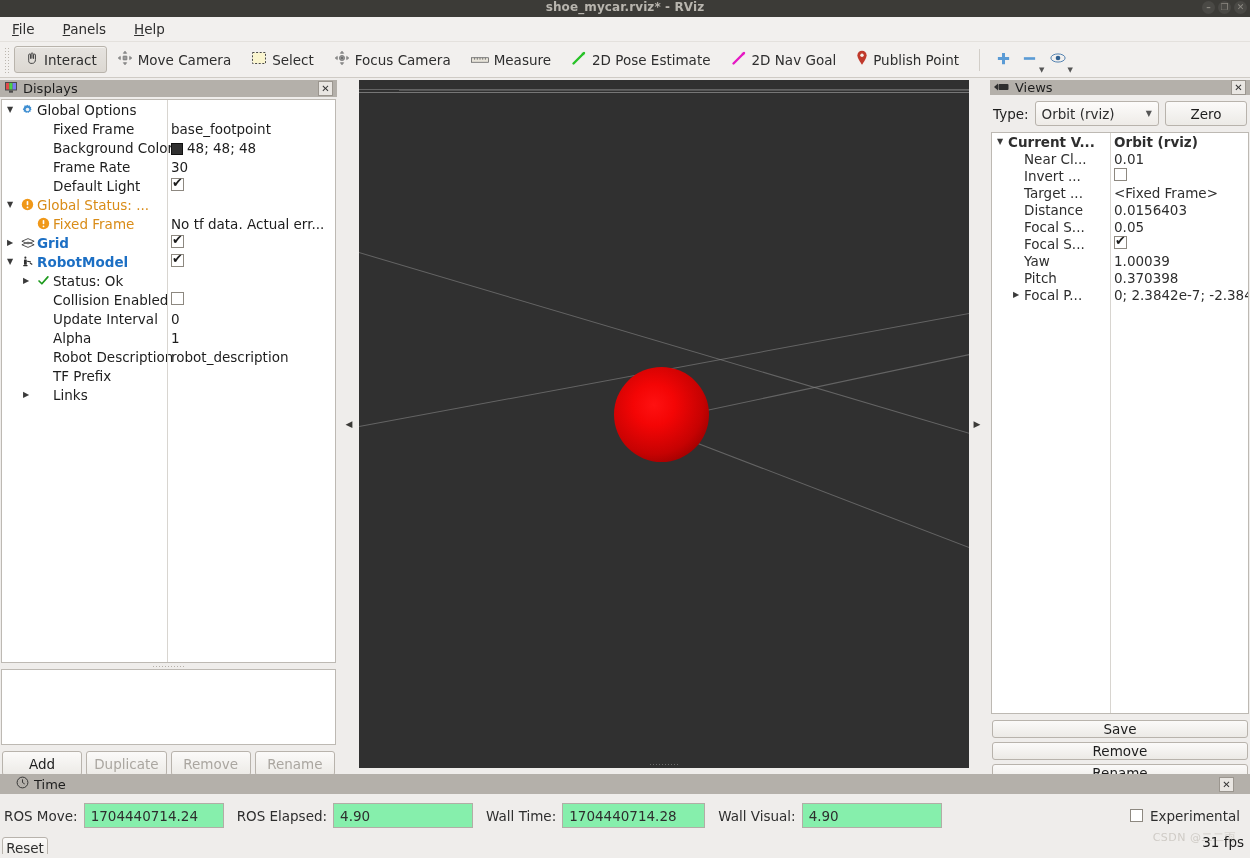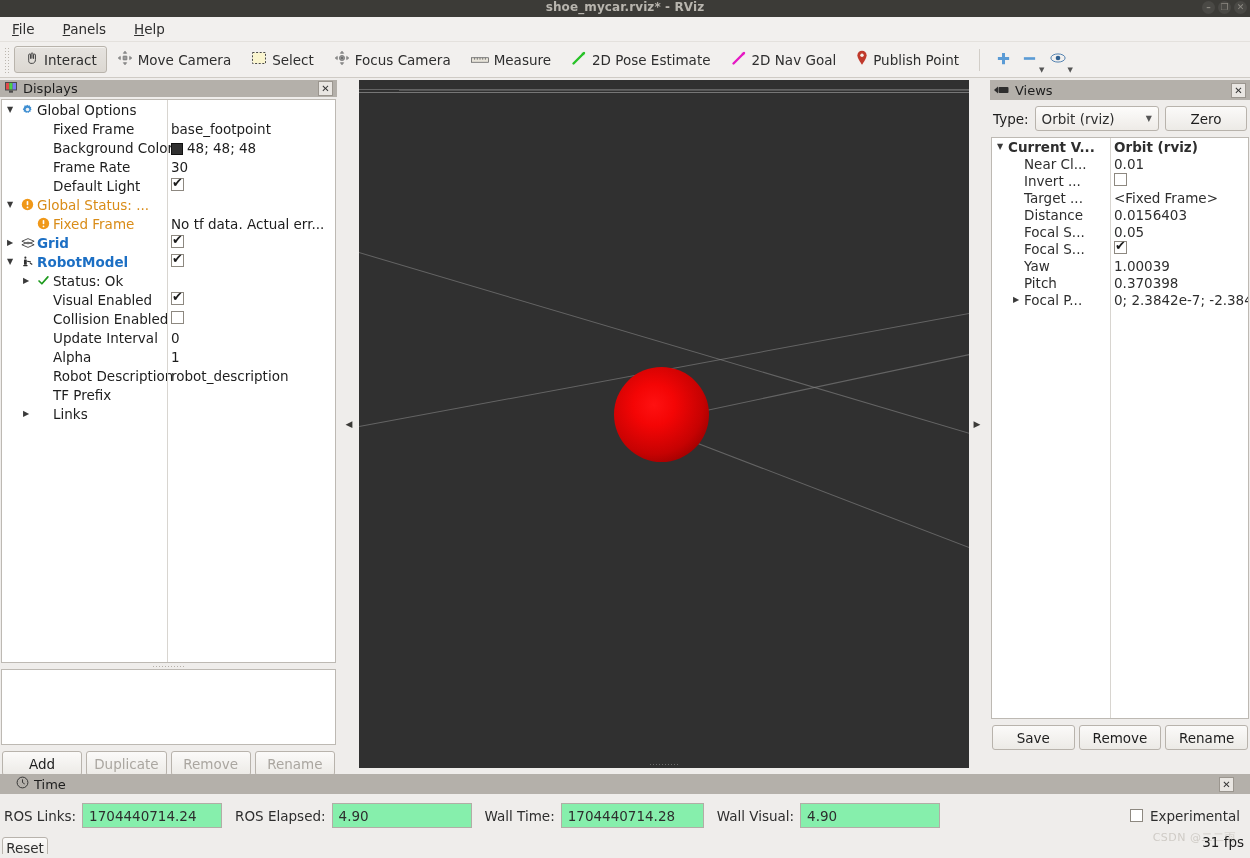--- a/index.html
+++ b/index.html
@@ -170,21 +170,21 @@
   .views-tree {
     flex: none; height: 582px; margin: 1px 1px 0 1px;
     background: #fff; border: 1px solid #bdb9b3; position: relative; overflow: hidden;
   }
   .views-split { position: absolute; left: 118px; top: 0; bottom: 0; width: 1px; background: #d8d5d0; }
   .vrow { display: flex; height: 17px; align-items: center; font-size: 13.5px; position: relative; }
   .vlabel { white-space: nowrap; }
   .vlabel.bold { font-weight: bold; }
   .vval { position: absolute; left: 122px; white-space: nowrap; }
   .vval.bold { font-weight: bold; }
-  .views-buttons { display: flex; gap: 4px; padding: 6px 2px 0 2px; }
+  .views-buttons { display: flex; gap: 4px; padding: 6px 2px 0 2px; flex-direction: column; }
 
   
   .timepanel {
     position: absolute; left: 0; top: 774px; width: 1250px; height: 84px;
     background: #efedeb;
   }
   .time-header {
     height: 20px; background: #b4b0aa; display: flex; align-items: center;
     padding: 0 16px; gap: 5px; font-size: 13px; color: #1d1d1d;
   }
@@ -458,26 +458,20 @@
               <svg width="13" height="13" viewBox="0 0 16 16">
                 <path d="M2.5 8.6 6 12l7.4-8.4" fill="none" stroke="#1d9a1d" stroke-width="2.1" stroke-linecap="round" stroke-linejoin="round"></path>
               </svg>
             </span>
             <span class="tlabel">Status: Ok</span>
             <span class="tval"></span>
           </div>
           <div class="trow">
             <span class="tarrow ind"></span>
             <span class="ticon"></span>
-            <span class="tlabel">Visual Enabled</span>
-            <span class="tval"><span class="chk on"></span></span>
-          </div>
-          <div class="trow">
-            <span class="tarrow ind"></span>
-            <span class="ticon"></span>
             <span class="tlabel">Collision Enabled</span>
             <span class="tval"><span class="chk"></span></span>
           </div>
           <div class="trow">
             <span class="tarrow ind"></span>
             <span class="ticon"></span>
             <span class="tlabel">Update Interval</span>
             <span class="tval">0</span>
           </div>
           <div class="trow">
@@ -632,21 +626,21 @@
         <svg width="13" height="13" viewBox="0 0 14 14">
             <circle cx="7" cy="7" r="5.8" fill="none" stroke="#2e2e2e" stroke-width="1"></circle>
             <path d="M7 3.6V7l2.4 1.6" stroke="#2e2e2e" stroke-width="1" fill="none"></path>
           </svg>
       </span>
       <span class="ph-title">Time</span>
       <span class="ph-close">✕</span>
     </div>
 
     <div class="time-row">
-      <span class="field-label">ROS Links:</span>
+      <span class="field-label">ROS Move:</span>
       <div class="field" style="width:140px;">1704440714.24</div>
 
       <span class="field-label" style="margin-left:7px;">ROS Elapsed:</span>
       <div class="field" style="width:140px;">4.90</div>
 
       <span class="field-label" style="margin-left:7px;">Wall Time:</span>
       <div class="field" style="width:143px;">1704440714.28</div>
 
       <span class="field-label" style="margin-left:7px;">Wall Visual:</span>
       <div class="field" style="width:140px;">4.90</div>

